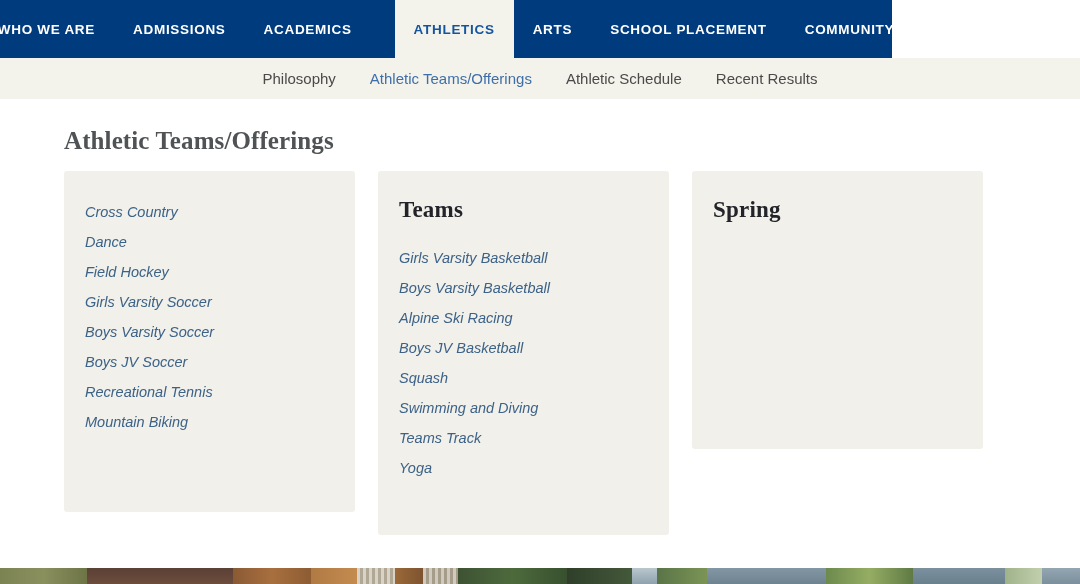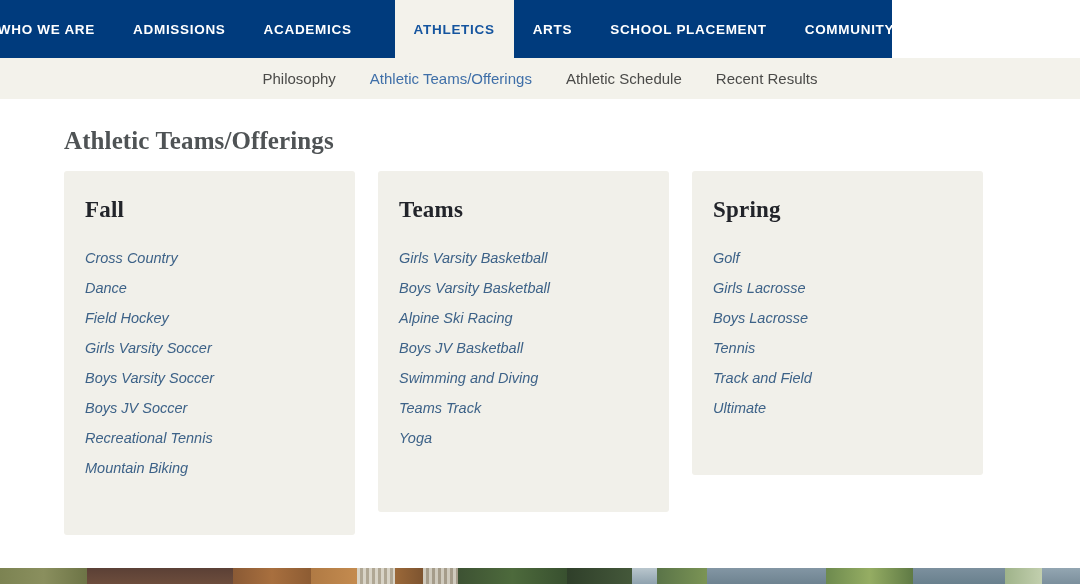--- a/index.html
+++ b/index.html
@@ -187,21 +187,20 @@
     <a class="secondary-nav-item">Philosophy</a>
     <a class="secondary-nav-item active">Athletic Teams/Offerings</a>
     <a class="secondary-nav-item">Athletic Schedule</a>
     <a class="secondary-nav-item">Recent Results</a>
   </nav>
 
 <main class="content">
   <h1 class="page-title">Athletic Teams/Offerings</h1>
   <div class="cards">
       <section class="season-card fall">
-        <h2 class="season-title">Fall</h2>
         <ul class="season-list">
           <li>
             <a class="team-link">Cross Country</a>
           </li>
           <li>
             <a class="team-link">Dance</a>
           </li>
           <li>
             <a class="team-link">Field Hockey</a>
           </li>
@@ -231,52 +230,35 @@
           <li>
             <a class="team-link">Boys Varsity Basketball</a>
           </li>
           <li>
             <a class="team-link">Alpine Ski Racing</a>
           </li>
           <li>
             <a class="team-link">Boys JV Basketball</a>
           </li>
           <li>
+            <a class="team-link">Squash</a>
+          </li>
+          <li>
             <a class="team-link">Swimming and Diving</a>
           </li>
           <li>
             <a class="team-link">Teams Track</a>
           </li>
           <li>
             <a class="team-link">Yoga</a>
           </li>
         </ul>
       </section>
       <section class="season-card spring">
         <h2 class="season-title">Spring</h2>
-        <ul class="season-list">
-          <li>
-            <a class="team-link">Golf</a>
-          </li>
-          <li>
-            <a class="team-link">Girls Lacrosse</a>
-          </li>
-          <li>
-            <a class="team-link">Boys Lacrosse</a>
-          </li>
-          <li>
-            <a class="team-link">Tennis</a>
-          </li>
-          <li>
-            <a class="team-link">Track and Field</a>
-          </li>
-          <li>
-            <a class="team-link">Ultimate</a>
-          </li>
-        </ul>
       </section>
     </div>
 </main>
 
 <div class="photo-strip">
   <div class="photo-cell p1"></div>
   <div class="photo-cell p2"></div>
   <div class="photo-cell p3"></div>
   <div class="photo-cell p4"></div>
   <div class="photo-cell p5"></div>

